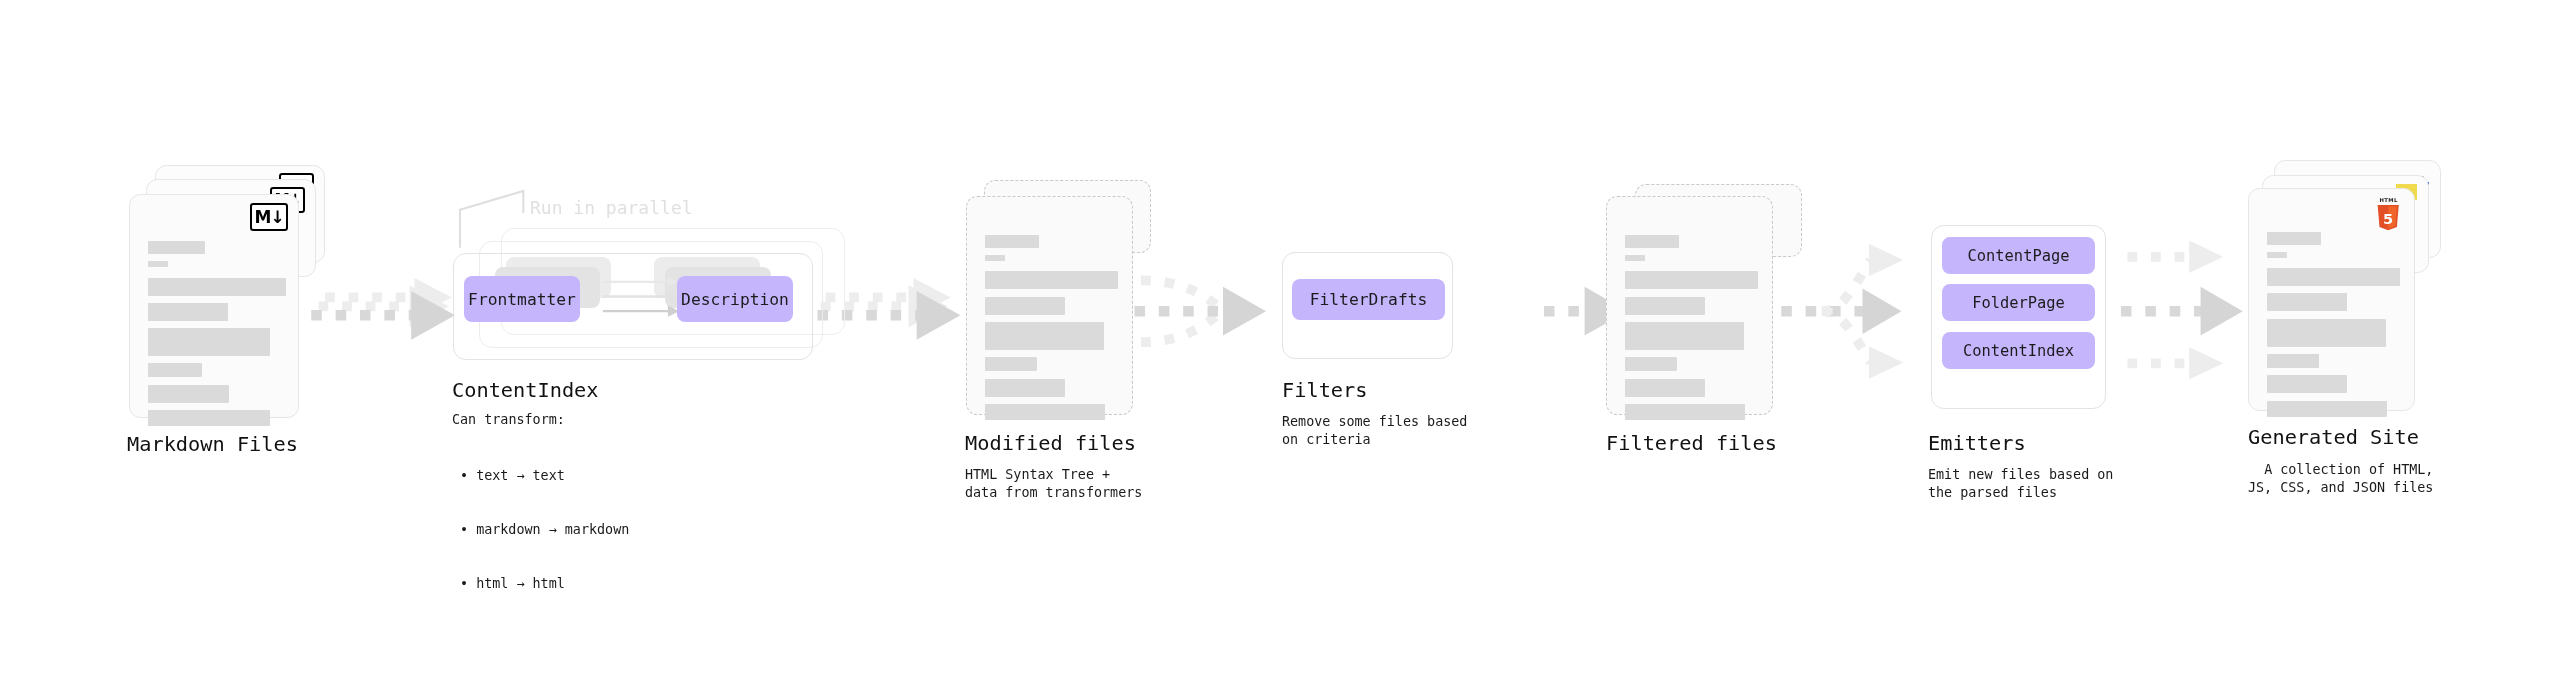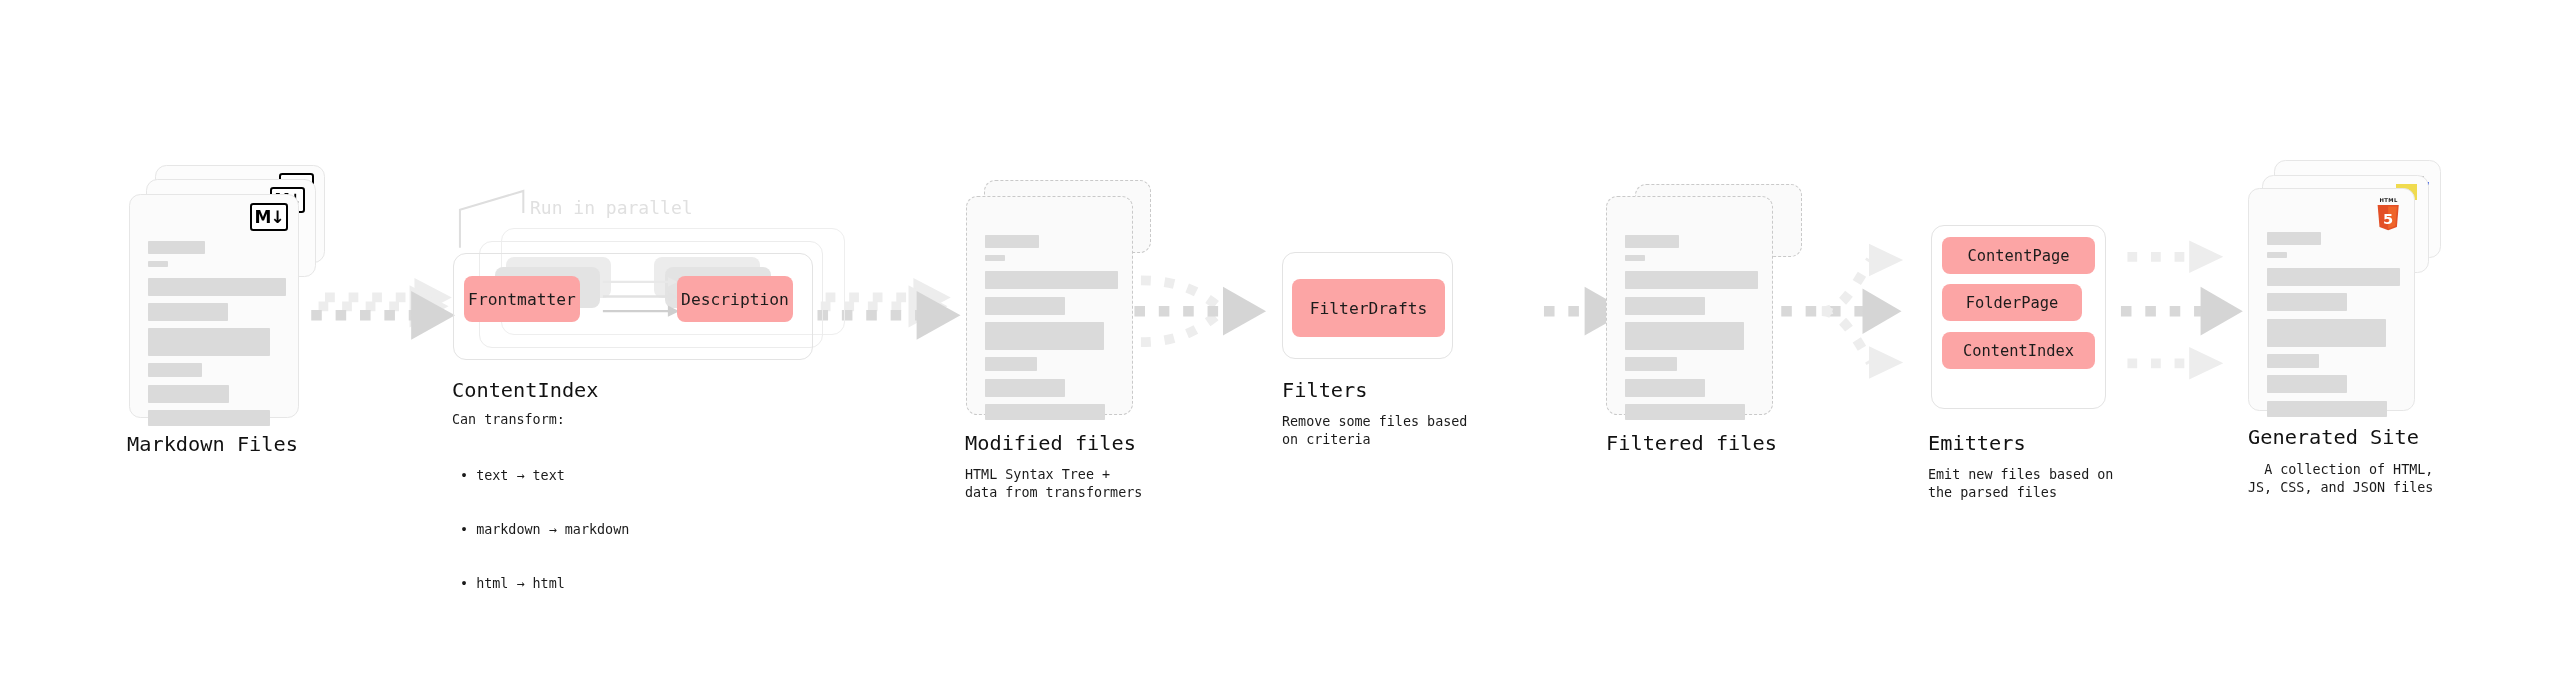--- a/index.html
+++ b/index.html
@@ -67,21 +67,21 @@
   
   .groupbox {
     position: absolute;
     border: 1.6px solid #e3e3e3;
     border-radius: 13px;
     background: transparent;
     box-sizing: border-box;
   }
   .chip {
     position: absolute;
-    background: #fca5a5;
+    background: #c4b5fd;
     border-radius: 8.1px;
     display: flex;
     align-items: center;
     justify-content: center;
     font-family: "DejaVu Sans Mono", "Liberation Mono", monospace;
     font-size: 16.3px;
     color: #1c1c1c;
     white-space: nowrap;
     box-sizing: border-box;
   }
@@ -270,21 +270,21 @@
         <div class="bar" style="width:120px; height:16.3px;"></div>
       </div>
     </div>
     <div class="title" style="left:965px; top:431px;">Modified files</div>
     <div class="subtitle" style="left:965px; top:466px;">HTML Syntax Tree +
 data from transformers</div>
   </div>
 
   <div>
     <div class="groupbox" style="left:1282px; top:252px; width:171px; height:107px;"></div>
-    <div class="chip" style="left:1292px; top:279px; width:153px; height:58px;">FilterDrafts</div>
+    <div class="chip" style="left:1292px; top:279px; width:153px; height:41px;">FilterDrafts</div>
     <div class="title" style="left:1282px; top:378px;">Filters</div>
     <div class="subtitle" style="left:1282px; top:413px;">Remove some files based
 on criteria</div>
   </div>
 
   <div>
     <div class="filecard dashed" style="left:1635px; top:184px; width:167px; height:73px;"></div>
     <div class="filecard dashed" style="left:1606px; top:196px; width:167px; height:219px;">
       <div class="lines">
         <div class="bar" style="width:54px;  height:13px; margin-top:9.8px;"></div>
@@ -296,21 +296,21 @@
         <div class="bar" style="width:80px;  height:18px;"></div>
         <div class="bar" style="width:120px; height:16.3px;"></div>
       </div>
     </div>
     <div class="title" style="left:1606px; top:431px;">Filtered files</div>
   </div>
 
   <div>
     <div class="groupbox" style="left:1931px; top:225px; width:175px; height:184px;"></div>
     <div class="chip" style="left:1942px; top:237px; width:153px; height:37px; font-size:15.4px;">ContentPage</div>
-    <div class="chip" style="left:1942px; top:284px; width:140px; height:37px; font-size:15.4px;">FolderPage</div>
+    <div class="chip" style="left:1942px; top:284px; width:153px; height:37px; font-size:15.4px;">FolderPage</div>
     <div class="chip" style="left:1942px; top:332px; width:153px; height:37px; font-size:15.4px;">ContentIndex</div>
     <div class="title" style="left:1928px; top:431px;">Emitters</div>
     <div class="subtitle" style="left:1928px; top:466px;">Emit new files based on
 the parsed files</div>
   </div>
 
   <div>
 
     <div class="filecard" style="left:2274px; top:160px; width:167px; height:98px; background:#fcfcfc;">
       <div class="abs" style="right:11.4px; top:8.1px; width:19.5px; height:16.3px;

